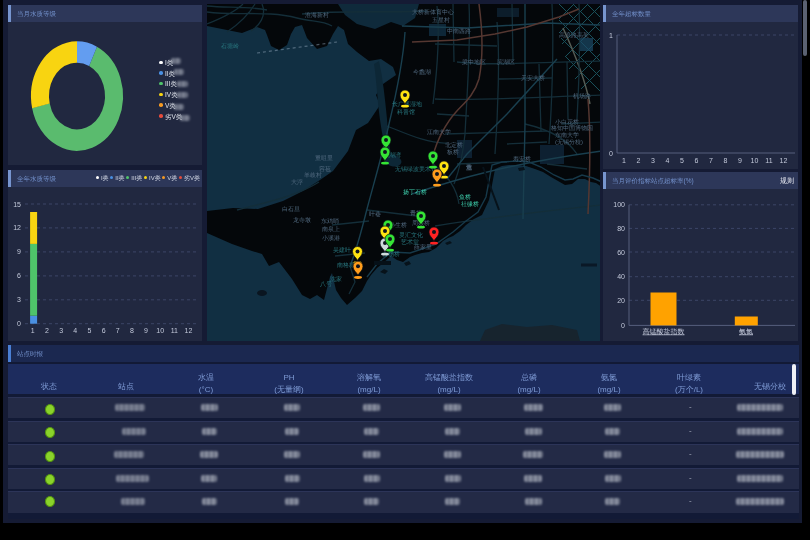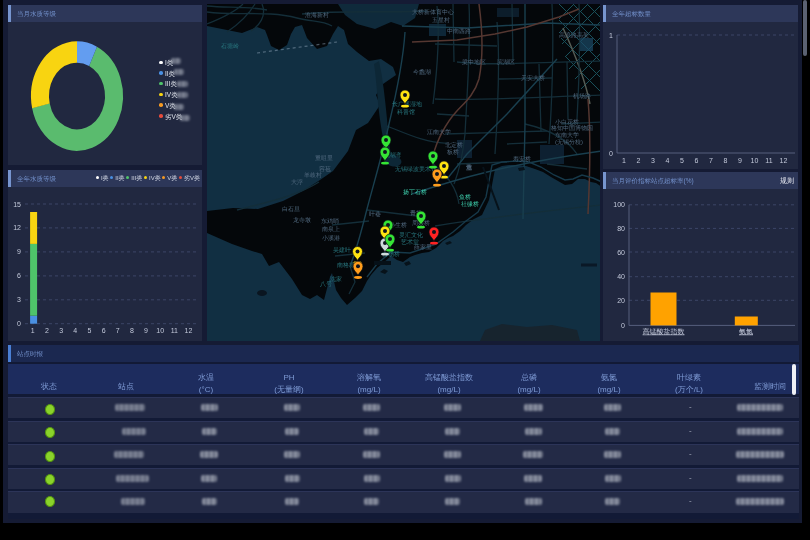--- a/index.html
+++ b/index.html
@@ -290,21 +290,21 @@
   <div style="position:absolute;left:0;top:19px;width:791px;height:30px;background:#1d2c5e;color:#7e9ad4;font-size:8px;text-align:center">
     <div class="th" style="left:16px;width:50px;padding-top:9px">状态</div>
     <div class="th" style="left:78px;width:80px;padding-top:9px">站点</div>
     <div class="th" style="left:168px;width:60px">水温<br>(°C)</div>
     <div class="th" style="left:246px;width:70px">PH<br>(无量纲)</div>
     <div class="th" style="left:331px;width:60px">溶解氧<br>(mg/L)</div>
     <div class="th" style="left:401px;width:80px">高锰酸盐指数<br>(mg/L)</div>
     <div class="th" style="left:491px;width:60px">总磷<br>(mg/L)</div>
     <div class="th" style="left:571px;width:60px">氨氮<br>(mg/L)</div>
     <div class="th" style="left:651px;width:60px">叶绿素<br>(万个/L)</div>
-    <div class="th" style="left:724px;width:76px;padding-top:9px">监测时间</div>
+    <div class="th" style="left:724px;width:76px;padding-top:9px">无锡分校</div>
   </div>
   <div style="position:absolute;left:784px;top:19px;width:4px;height:31px;background:#eef0f5;border-radius:2px"></div>
   <div class="trow" style="top:52px"></div>
   <div class="trow" style="top:75.6px"></div>
   <div class="trow" style="top:99.2px"></div>
   <div class="trow" style="top:122.8px"></div>
   <div class="trow" style="top:146.4px"></div>
 
   <div class="dot" style="top:58.5px"></div>
   <div class="dot" style="top:82.1px"></div>

